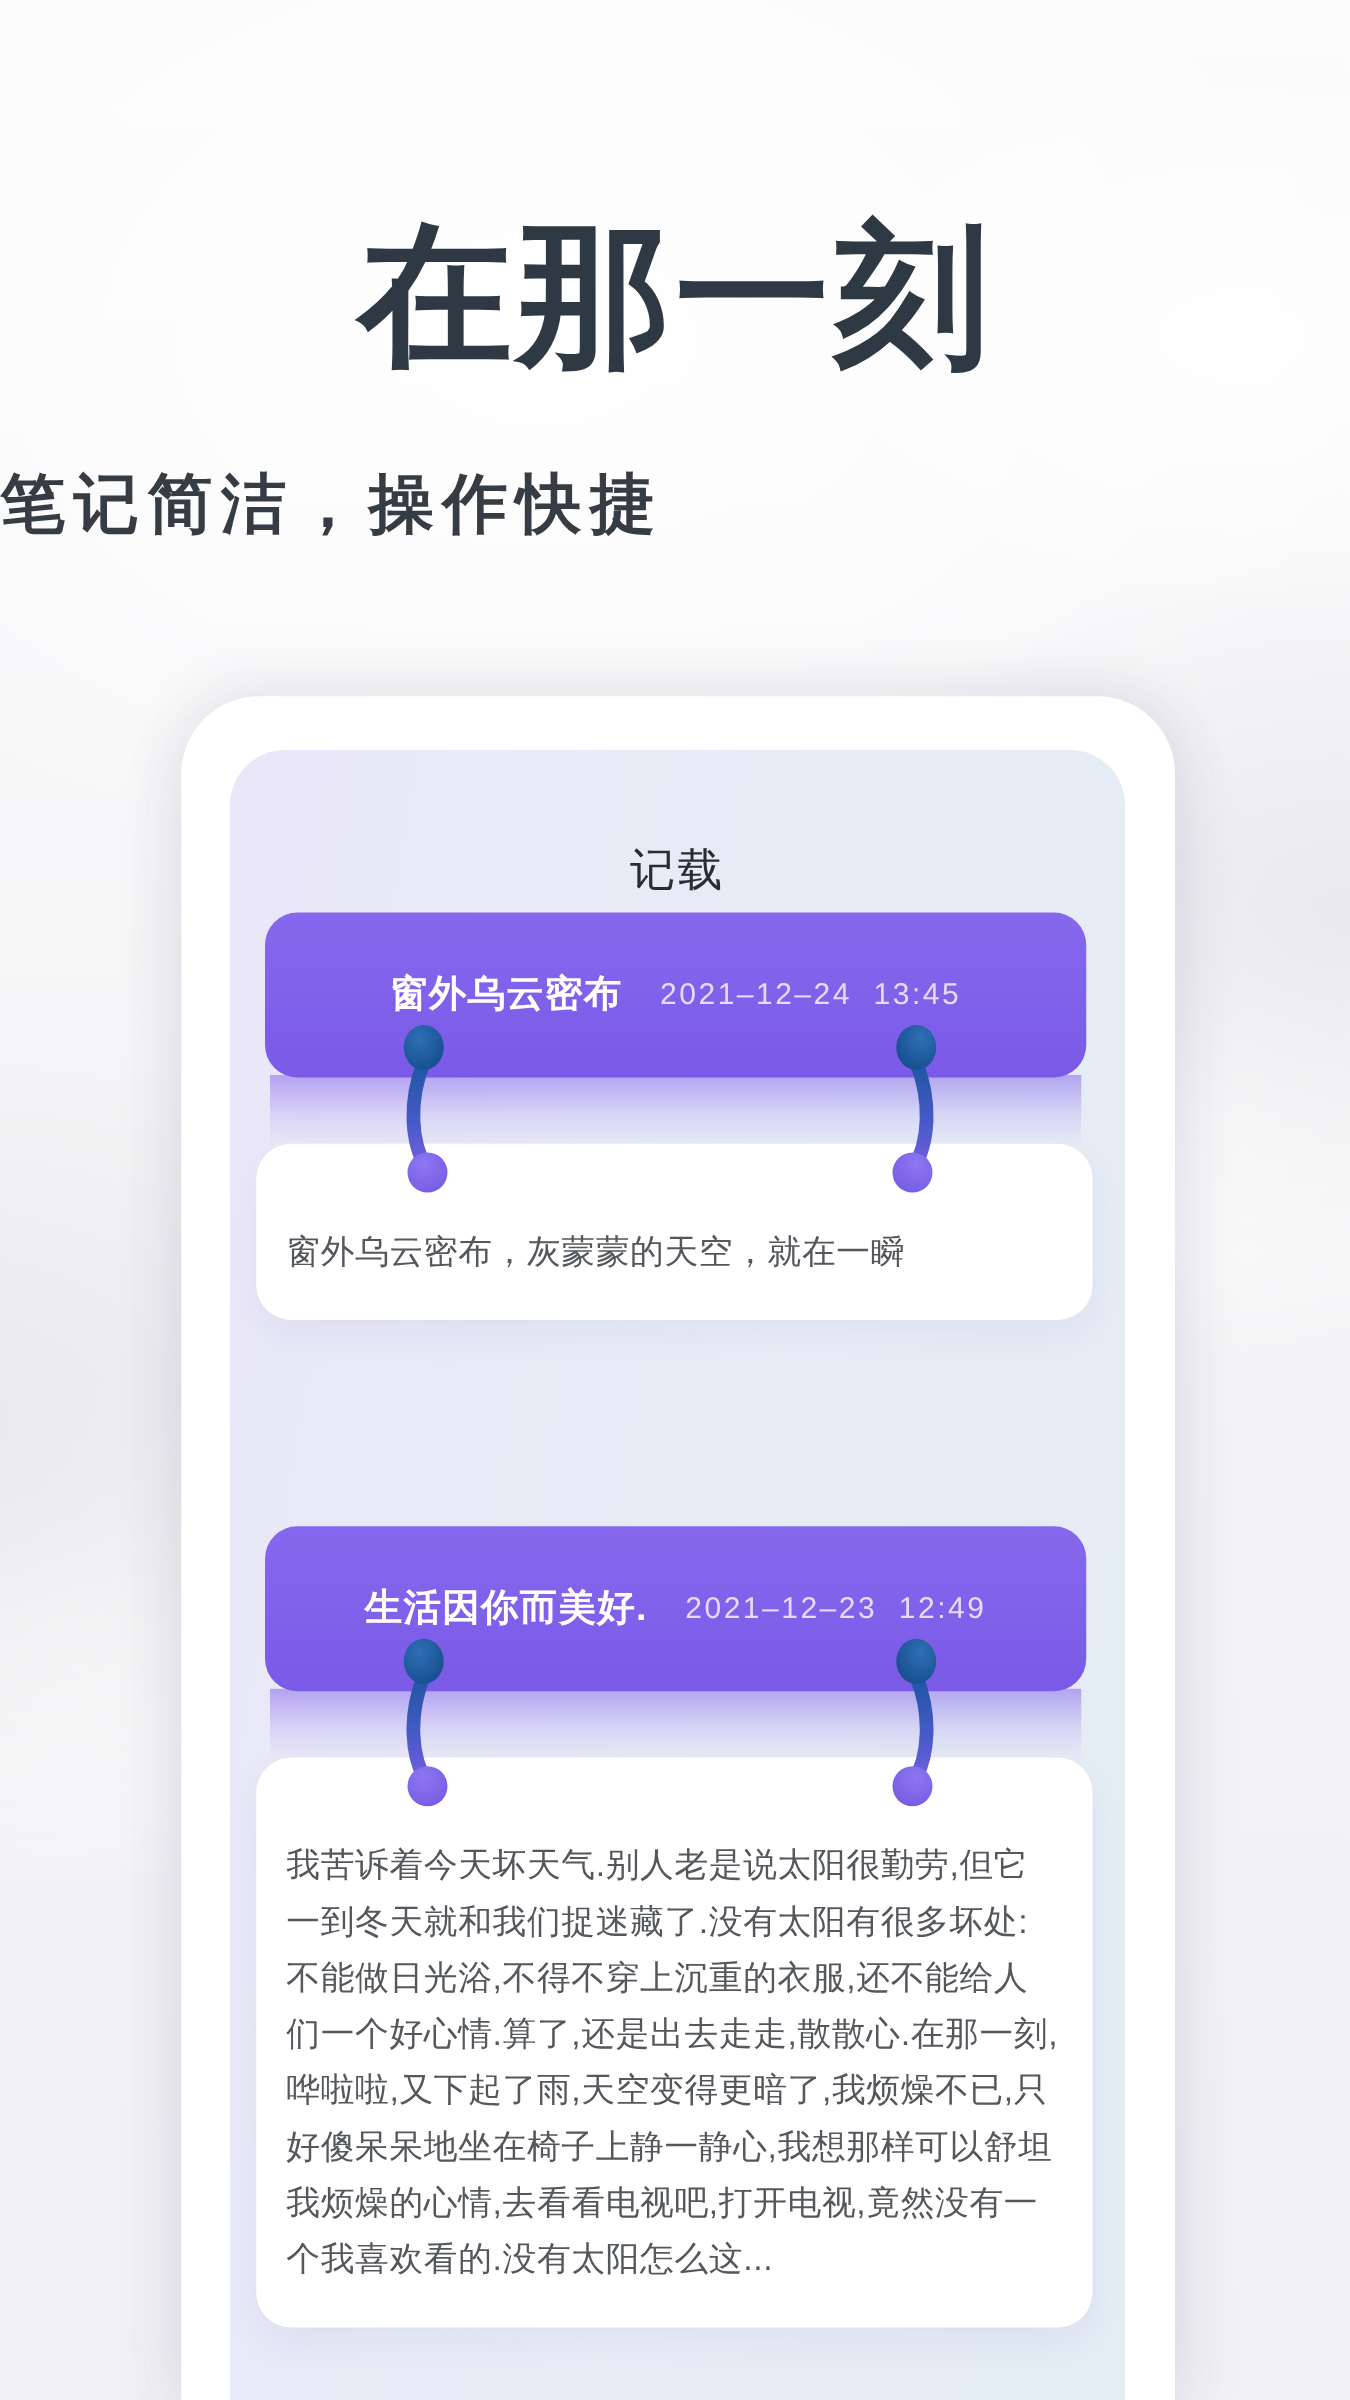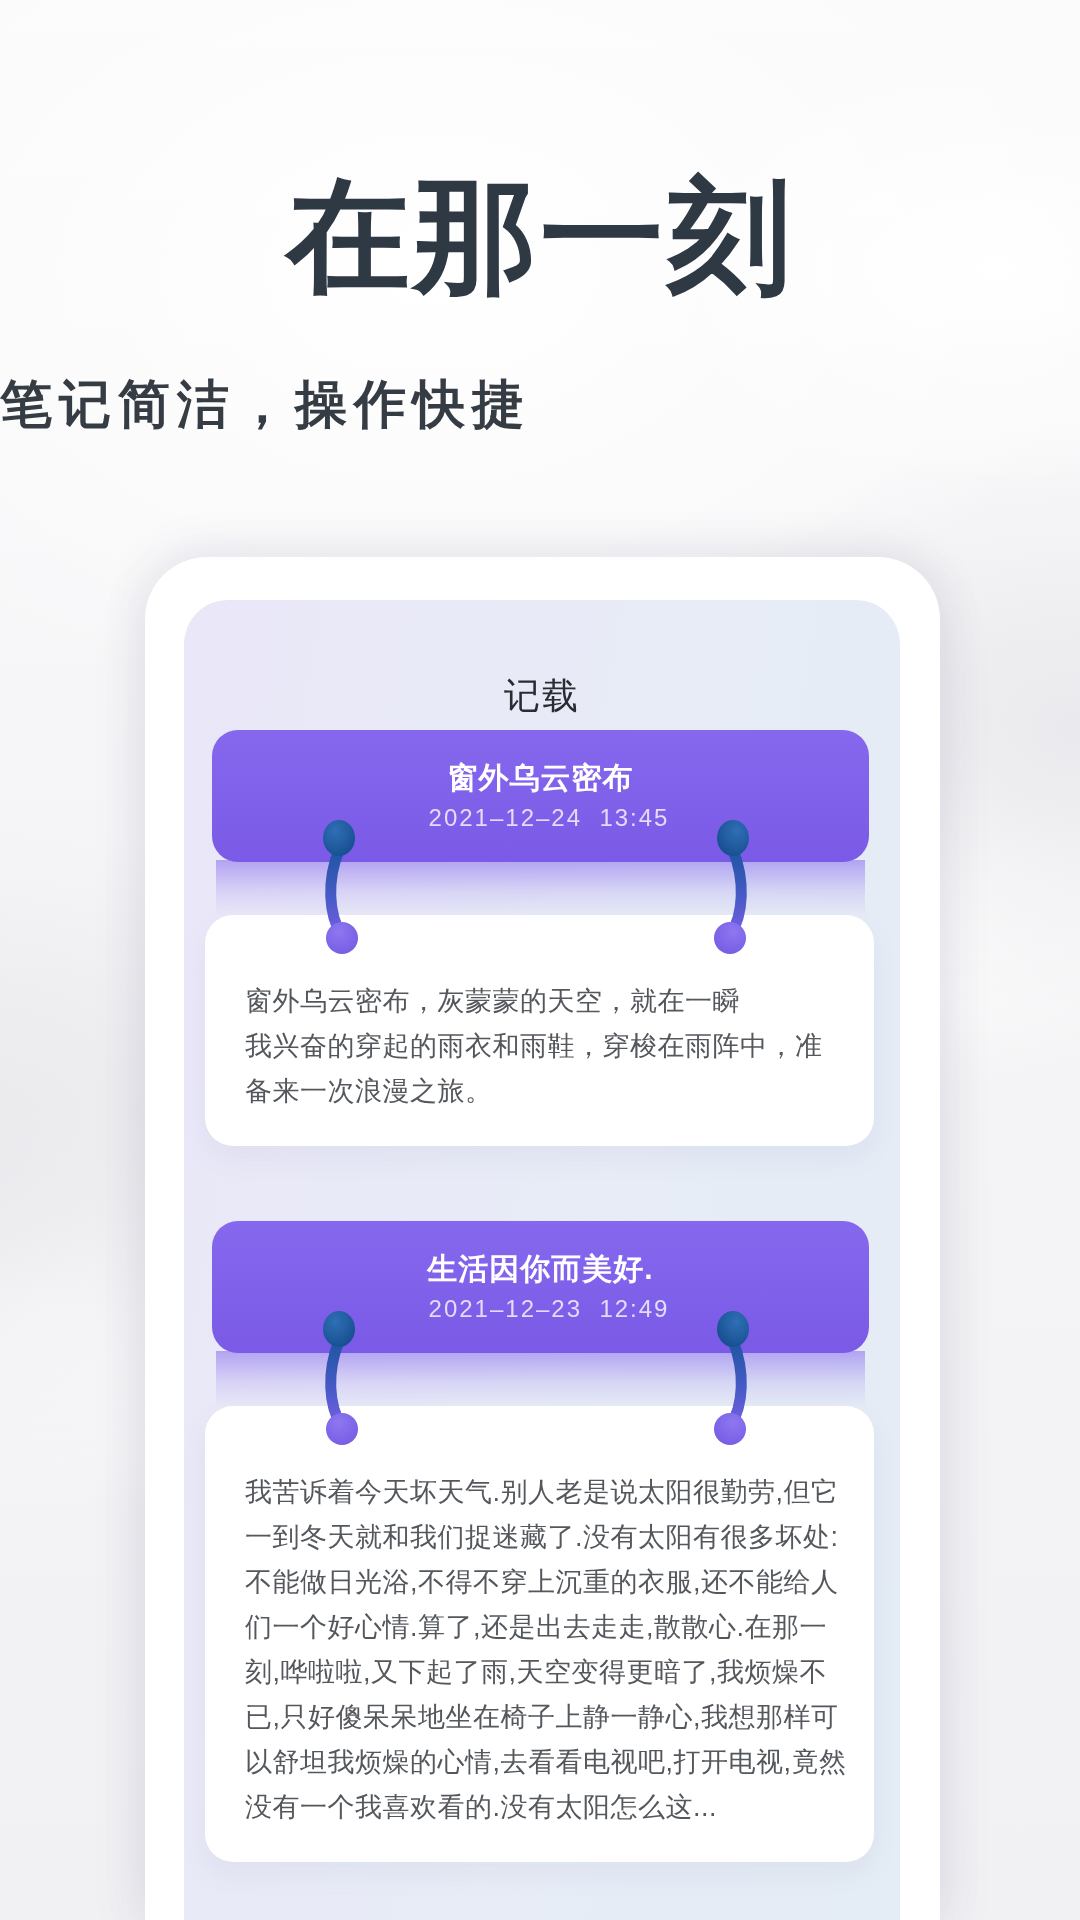--- a/index.html
+++ b/index.html
@@ -54,40 +54,40 @@
     font-size:36px; font-weight:normal; line-height:1;
     color:#2b2b33; letter-spacing:2px;
   }
   .note { position:absolute; left:0; width:100%; height:0; overflow:visible; }
   .note-1 { top:130px; }
   .note-2 { top:621px; }
   .note-header {
     position:absolute; top:0; left:28px; right:31px; height:132px;
     border-radius:26px;
     background:linear-gradient(180deg, #8668ee 0%, #7a5ae6 100%);
-    display:flex; flex-direction:column; align-items:center; justify-content:center;
+    display:flex; flex-direction:row; align-items:center; justify-content:center;
     gap:13px; z-index:2;
   }
   .note-title {
     font-size:30px; font-weight:bold; color:#ffffff;
     letter-spacing:1px; line-height:1;
   }
   .note-date {
     font-size:24px; color:rgba(255,255,255,0.78);
     letter-spacing:2px; line-height:1;margin-left:17px;
   }
   .note-glow {
     position:absolute; top:130px; left:32px; right:35px; height:56px;
     background:linear-gradient(180deg, rgba(134,105,238,0.55) 0%, rgba(134,105,238,0.18) 55%, rgba(134,105,238,0) 100%);
     z-index:1;
   }
   .note-body {
     position:absolute; top:185px; left:21px; right:26px;
     background:#ffffff; border-radius:28px;
-    padding:64px 26px 32px 40px;
+    padding:64px 26px 32px 24px;
     box-shadow:0 12px 26px rgba(120,120,170,0.08);
     z-index:2;
   }
   .note-body p {
     font-size:27px; line-height:45px; color:#54585d;
     letter-spacing:0.5px;
   }
   .pin { position:absolute; top:82px; width:66px; height:150px; z-index:3; }
   .pin-left  { left:122px; }
   .pin-right { left:516px; transform:scaleX(-1); }
@@ -134,21 +134,20 @@
         <ellipse cx="33" cy="26" rx="16" ry="18" fill="url(#pinBlue)"></ellipse>
         <circle cx="36" cy="126" r="16" fill="url(#pinPurple)"></circle>
       </svg>
       <svg class="pin pin-right" viewBox="0 0 66 150">
         <path d="M33 38 C 21 68, 22 102, 36 124" fill="none" stroke="url(#pinStem)" stroke-width="11" stroke-linecap="round"></path>
         <ellipse cx="33" cy="26" rx="16" ry="18" fill="url(#pinBlue)"></ellipse>
         <circle cx="36" cy="126" r="16" fill="url(#pinPurple)"></circle>
       </svg>
       <div class="note-body">
         <p>窗外乌云密布，灰蒙蒙的天空，就在一瞬</p>
-        <p>我兴奋的穿起的雨衣和雨鞋，穿梭在雨阵中，准备来一次浪漫之旅。</p>
       </div>
     </div>
 
     <div class="note note-2">
       <div class="note-header">
         <div class="note-title">生活因你而美好.</div>
         <div class="note-date">2021–12–23&nbsp;&nbsp;12:49</div>
       </div>
       <div class="note-glow"></div>
       <svg class="pin pin-left" viewBox="0 0 66 150">

